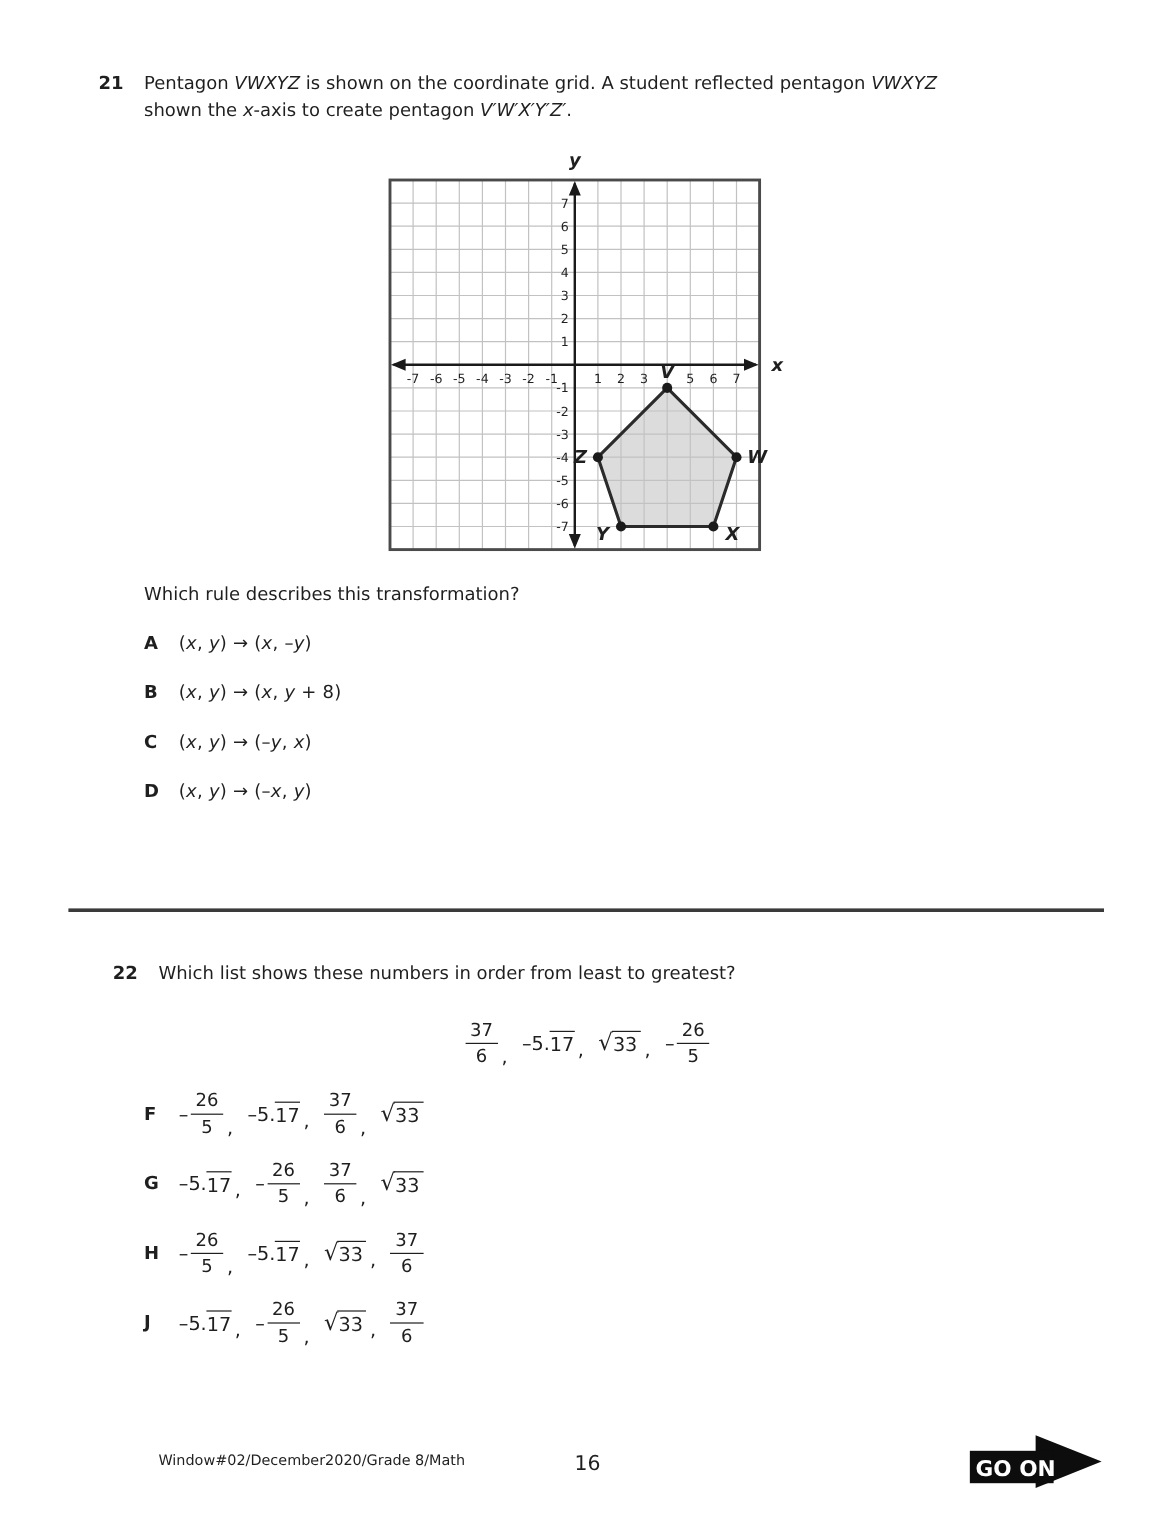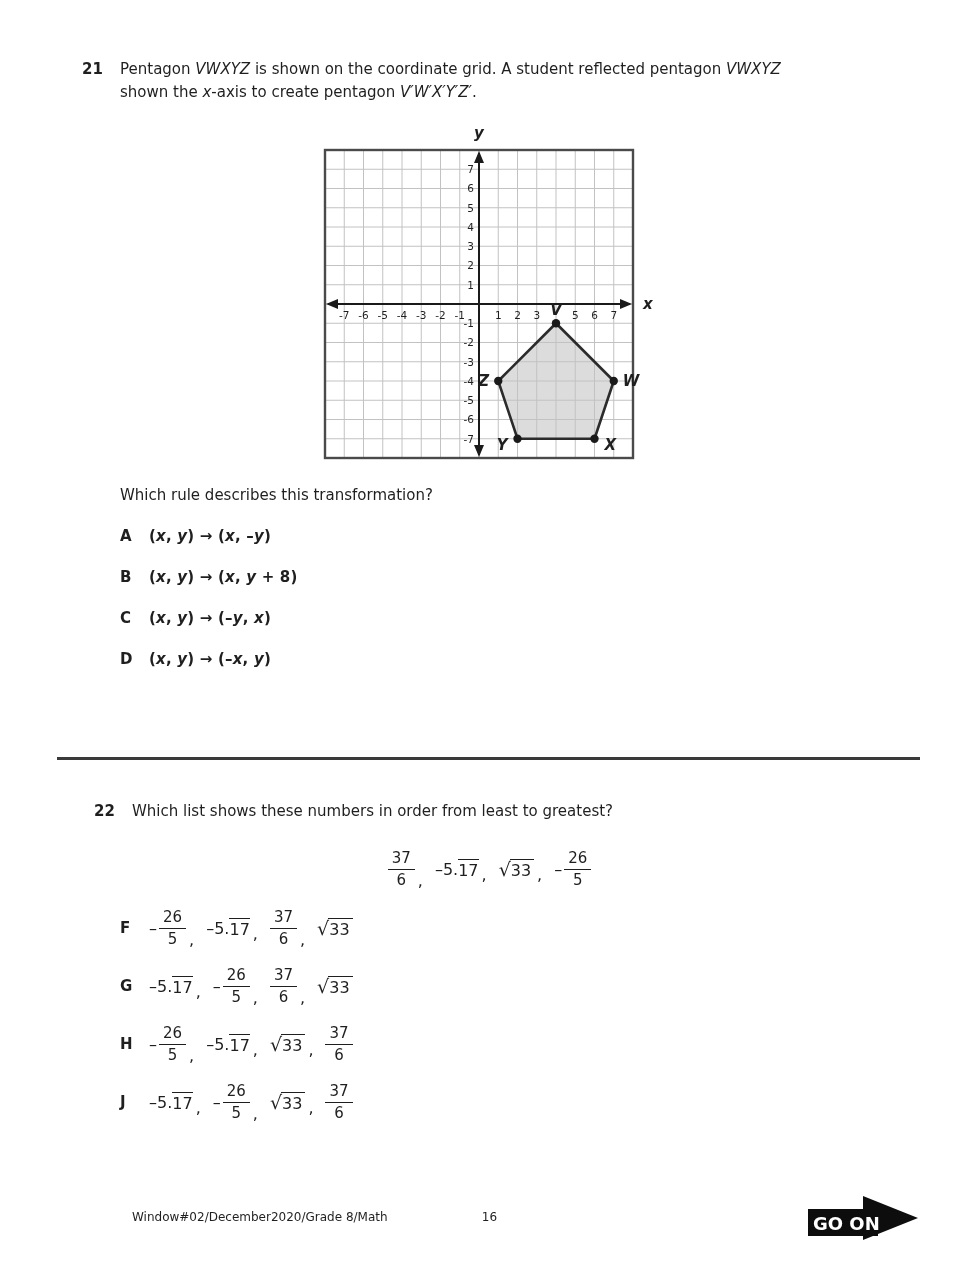--- a/index.html
+++ b/index.html
@@ -16,21 +16,21 @@
   .question { display:flex; font-size:15px; line-height:23px; }
   .qnum { width:38px; flex:none; font-weight:700; }
   .qtext { width:716px; }
 
   #q21 { top:58px; left:82px; }
   #grid-figure { top:122px; left:311px; width:352px; height:342px; }
   #q21-question { top:486px; left:120px; font-size:15px;text-align:center; }
   #q21-choices { top:527px; left:120px; }
   .choice { display:flex; height:17px; margin-bottom:24px; font-size:15px; }
   .choice-label { width:29px; flex:none; font-weight:700; }
-  .choice-body { letter-spacing:.2px;font-weight:bold; }
+  .choice-body { letter-spacing:.2px; }
 
   #divider { top:757px; left:57px; width:863px; height:3px; background:#3a3a3a; }
 
   #q22 { top:800px; left:82px;margin-left:12px; }
   #q22-numbers { top:845px; left:0; width:979px; display:flex; justify-content:center; }
   #q22-choices { top:904px; left:120px; }
 
   .mrow { display:flex; align-items:center; height:48px; }
   #q22-choices .mrow { margin-bottom:10px; }
   .choice-letter { width:29px; flex:none; font-weight:700; font-size:15px; align-self:center; }
@@ -43,21 +43,21 @@
   .stack .den { display:block; padding-top:1px; }
   .rep-tok .ovl { border-top:1.6px solid #1f1f1f; padding-top:1px; }
   .sqrt-tok .rad { font-size:19px; margin-right:-1px; }
   .sqrt-tok .under { border-top:1.6px solid #1f1f1f; padding:1px 3px 0 1px; }
   .comma { font-size:16px; margin:0 12px 0 3px; }
   .comma.low { align-self:flex-end; padding-bottom:3px; }
   .comma.mid { align-self:center; padding-top:10px; }
 
   
   #footer-left { top:1210px; left:132px; font-size:12px;text-align:center; }
-  #page-num { top:1210px; left:0; width:979px; text-align:center; font-size:12px; }
+  #page-num { top:1210px; left:0; width:979px; text-align:center; font-size:17px; }
   #go-on { top:1194px; left:808px; width:112px; height:48px; }
 </style>
 </head>
 <body>
 
 <section id="q21" class="abs question">
   <div class="qnum">21</div>
   <div class="qtext"><span>Pentagon </span><span class="it">VWXYZ</span><span> is shown on the coordinate grid. A student reflected pentagon </span><span class="it">VWXYZ</span><br><span>shown the </span><span class="it">x</span><span>-axis to create pentagon </span><span class="it">V′W′X′Y′Z′</span><span>.</span></div>
 </section>
 

